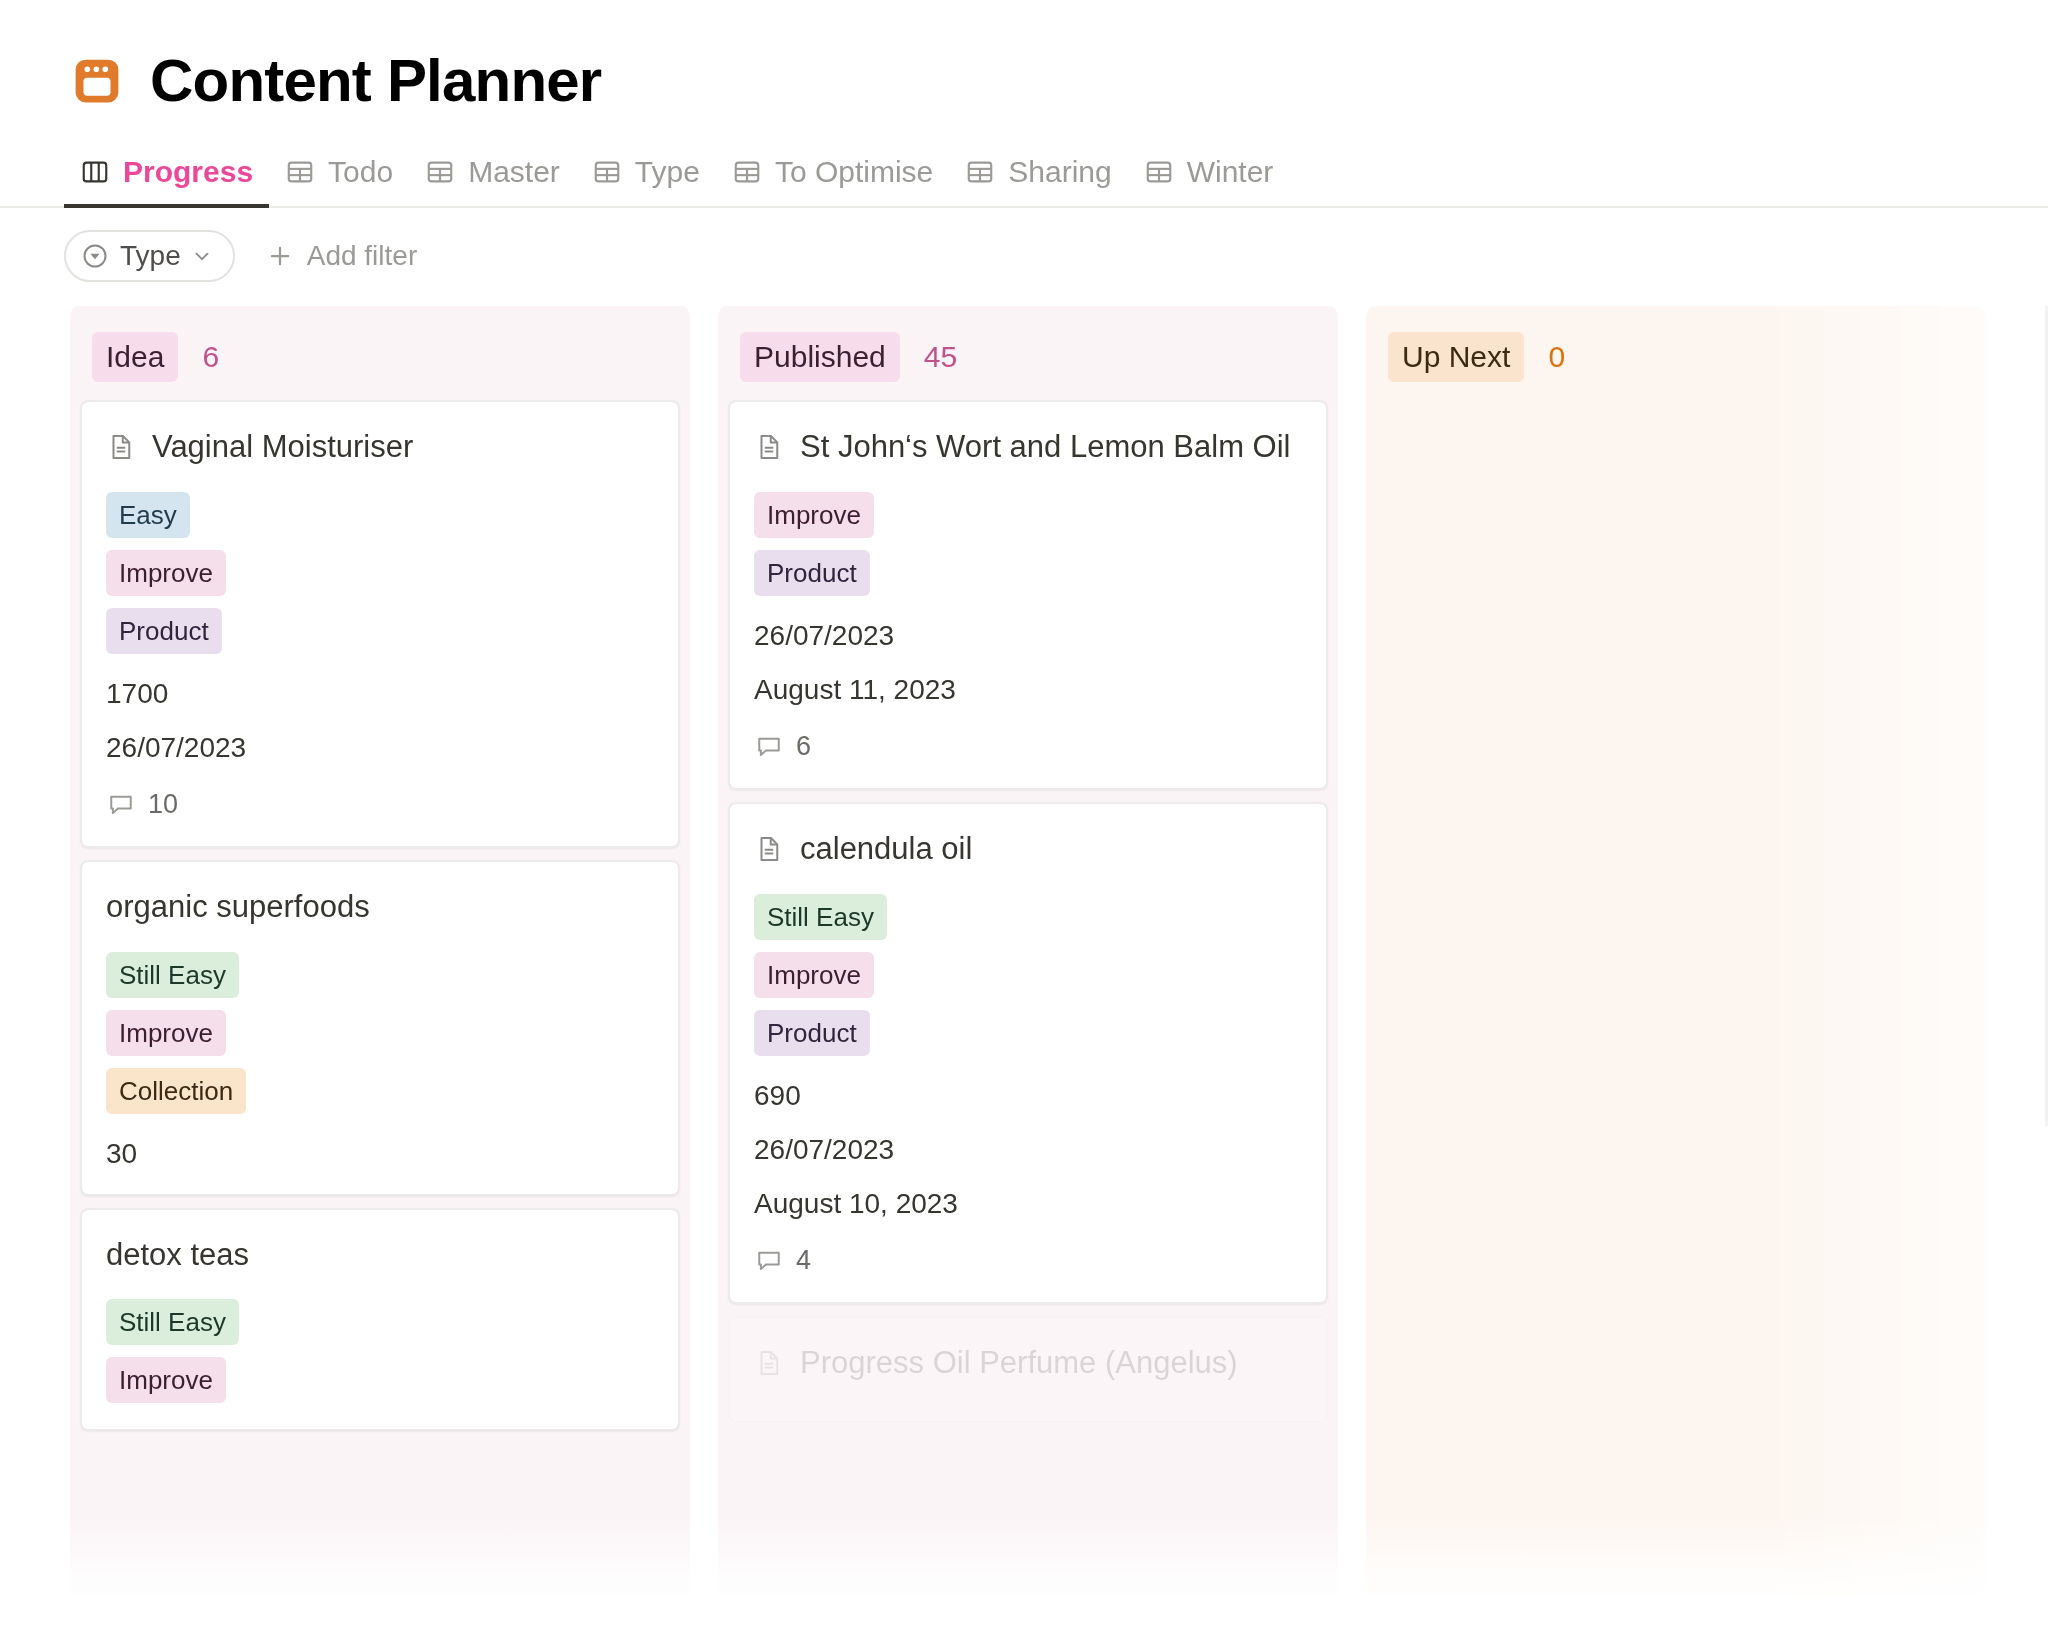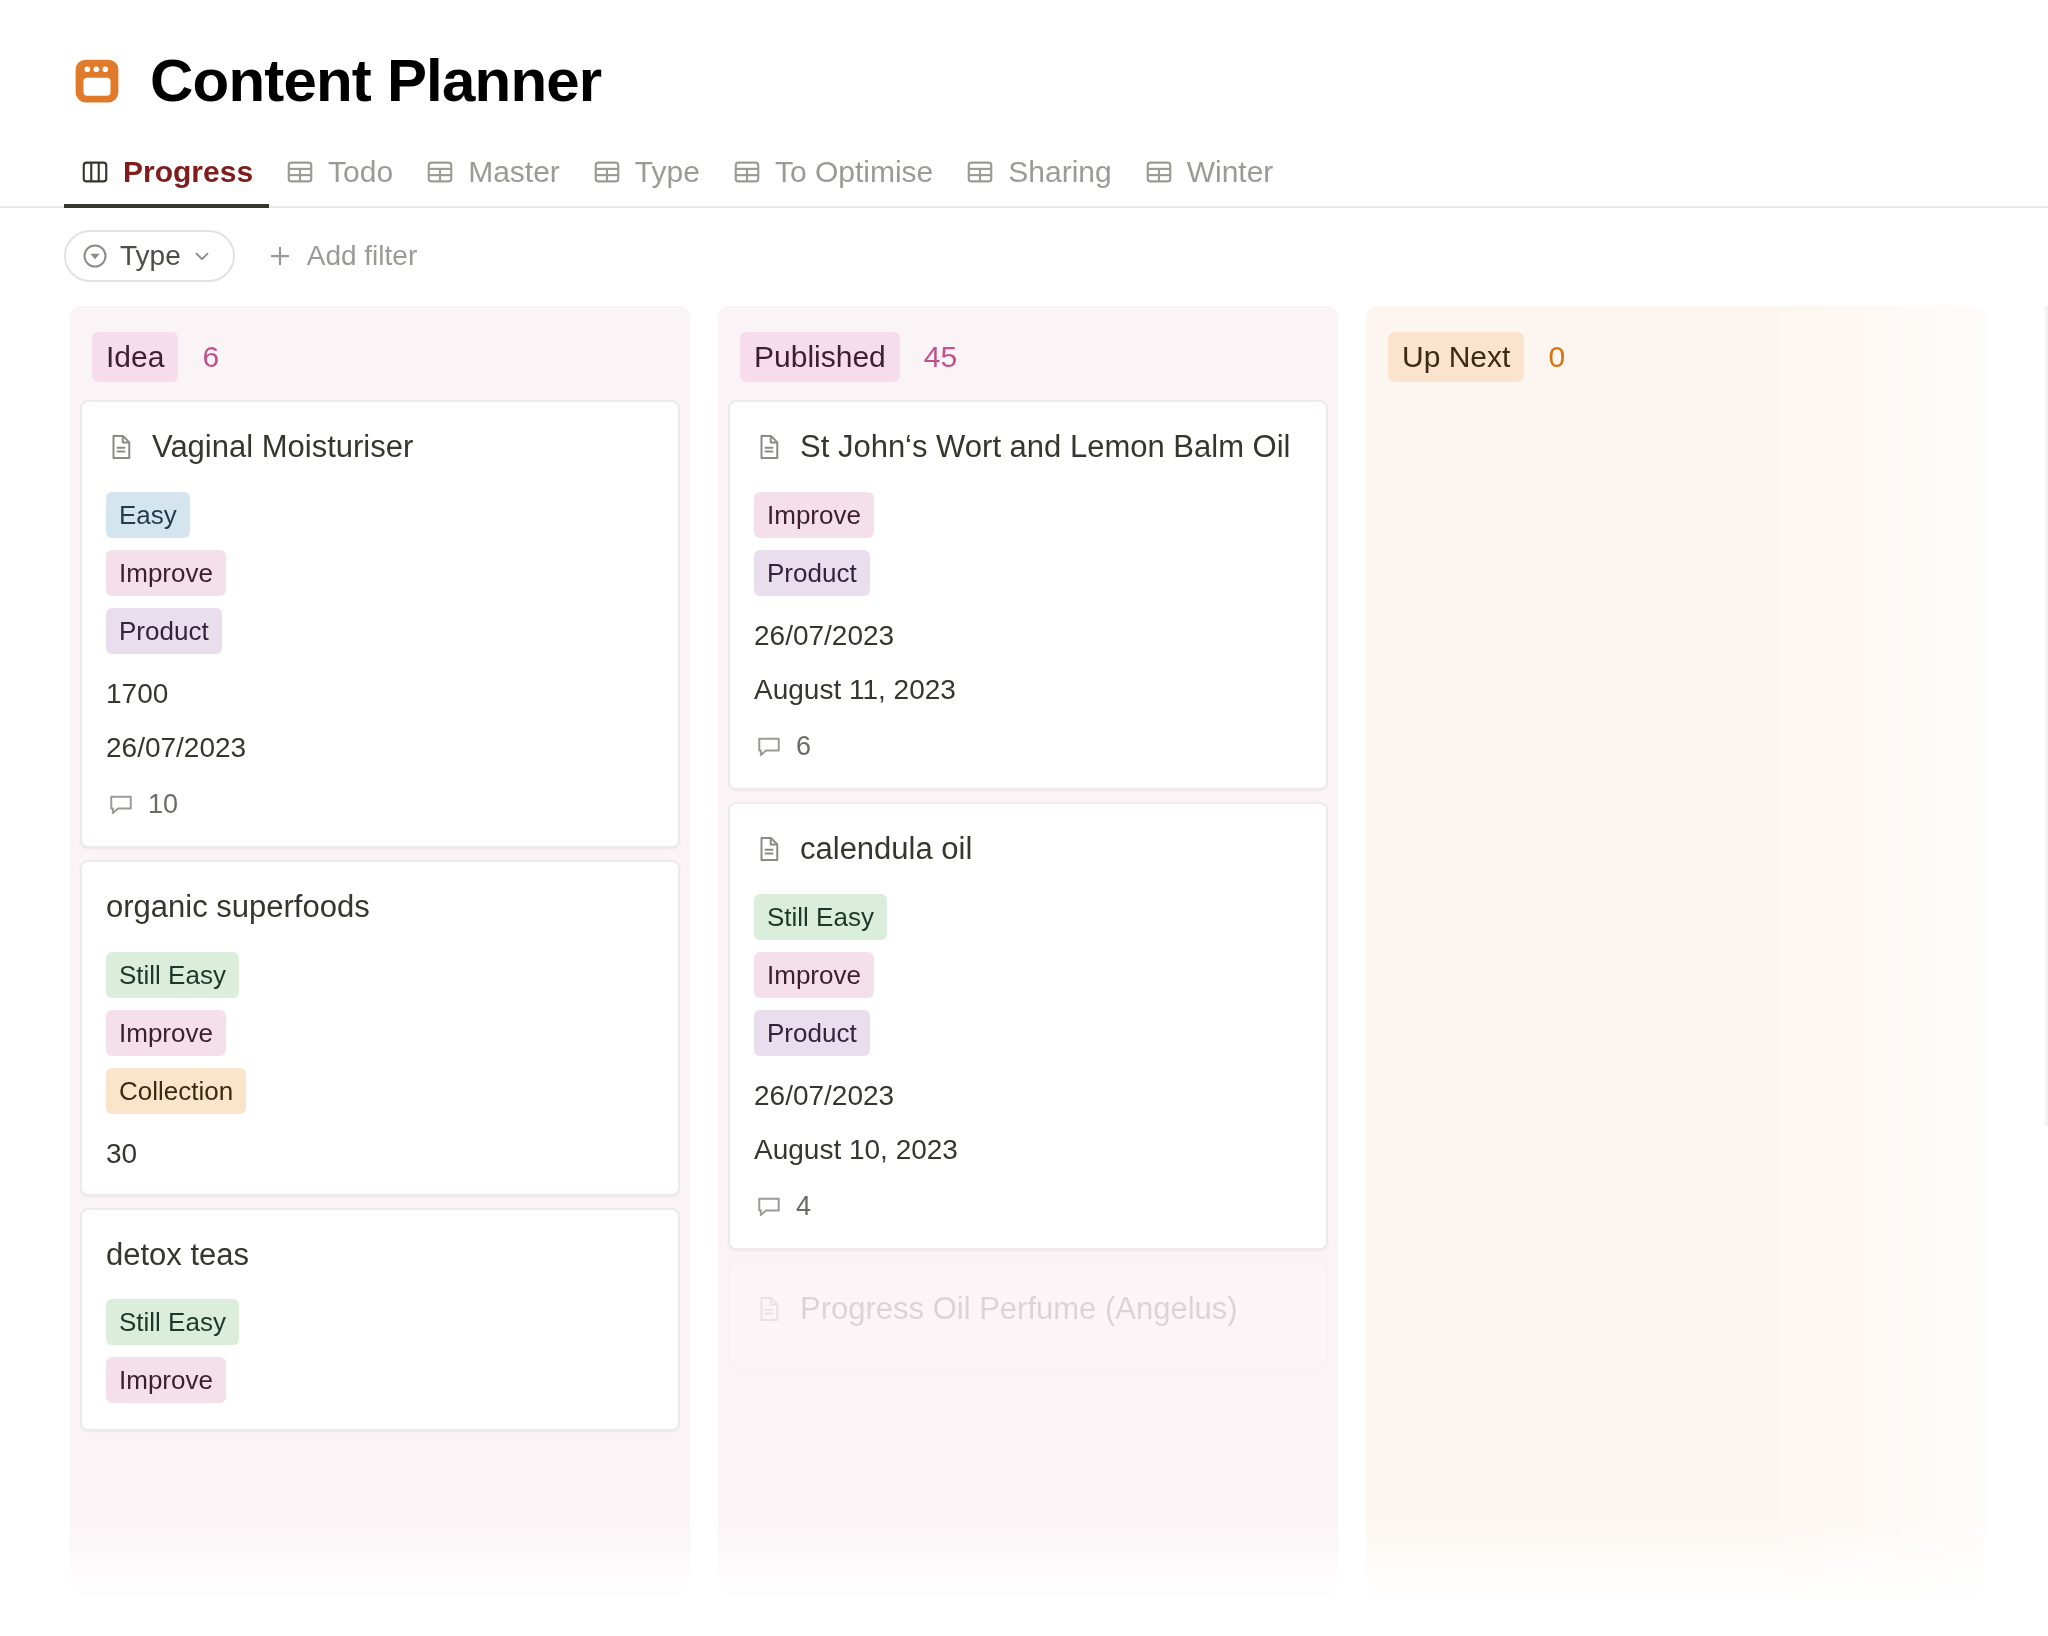--- a/index.html
+++ b/index.html
@@ -81,21 +81,21 @@
     cursor: pointer;
     position: relative;
     white-space: nowrap;
   }
   .tab .tab-label {
     font-size: 30px;
     color: #9b9a97;
     line-height: 1.2;
   }
   .tab.active .tab-label {
-    color: #7f1d1d;
+    color: #ec4899;
     font-weight: bold;
   }
   .tab .tab-ico {
     flex: none;
     display: block;
     color: #9b9a97;
   }
   .tab.active .tab-ico { color: #37352f; }
   .tab.active::after {
     content: "";
@@ -557,20 +557,21 @@
           </div>
           <div class="tag-row">
             <span class="tag tag-green">Still Easy</span>
           </div>
           <div class="tag-row">
             <span class="tag tag-pink">Improve</span>
           </div>
           <div class="tag-row">
             <span class="tag tag-purple">Product</span>
           </div>
+          <div class="card-prop">690</div>
           <div class="card-prop">26/07/2023</div>
           <div class="card-prop">August 10, 2023</div>
           <div class="card-comments">
             <span>
               <svg class="cmt-ico" width="30" height="30" viewBox="0 0 24 24" fill="none" stroke="currentColor" stroke-width="1.6" stroke-linejoin="round">
                 <path d="M4.2 5.4h15.6v9.4H9.6l-4.1 3.6v-3.6H4.2z"></path>
               </svg>
             </span>
             <span class="cmt-count">4</span>
           </div>

